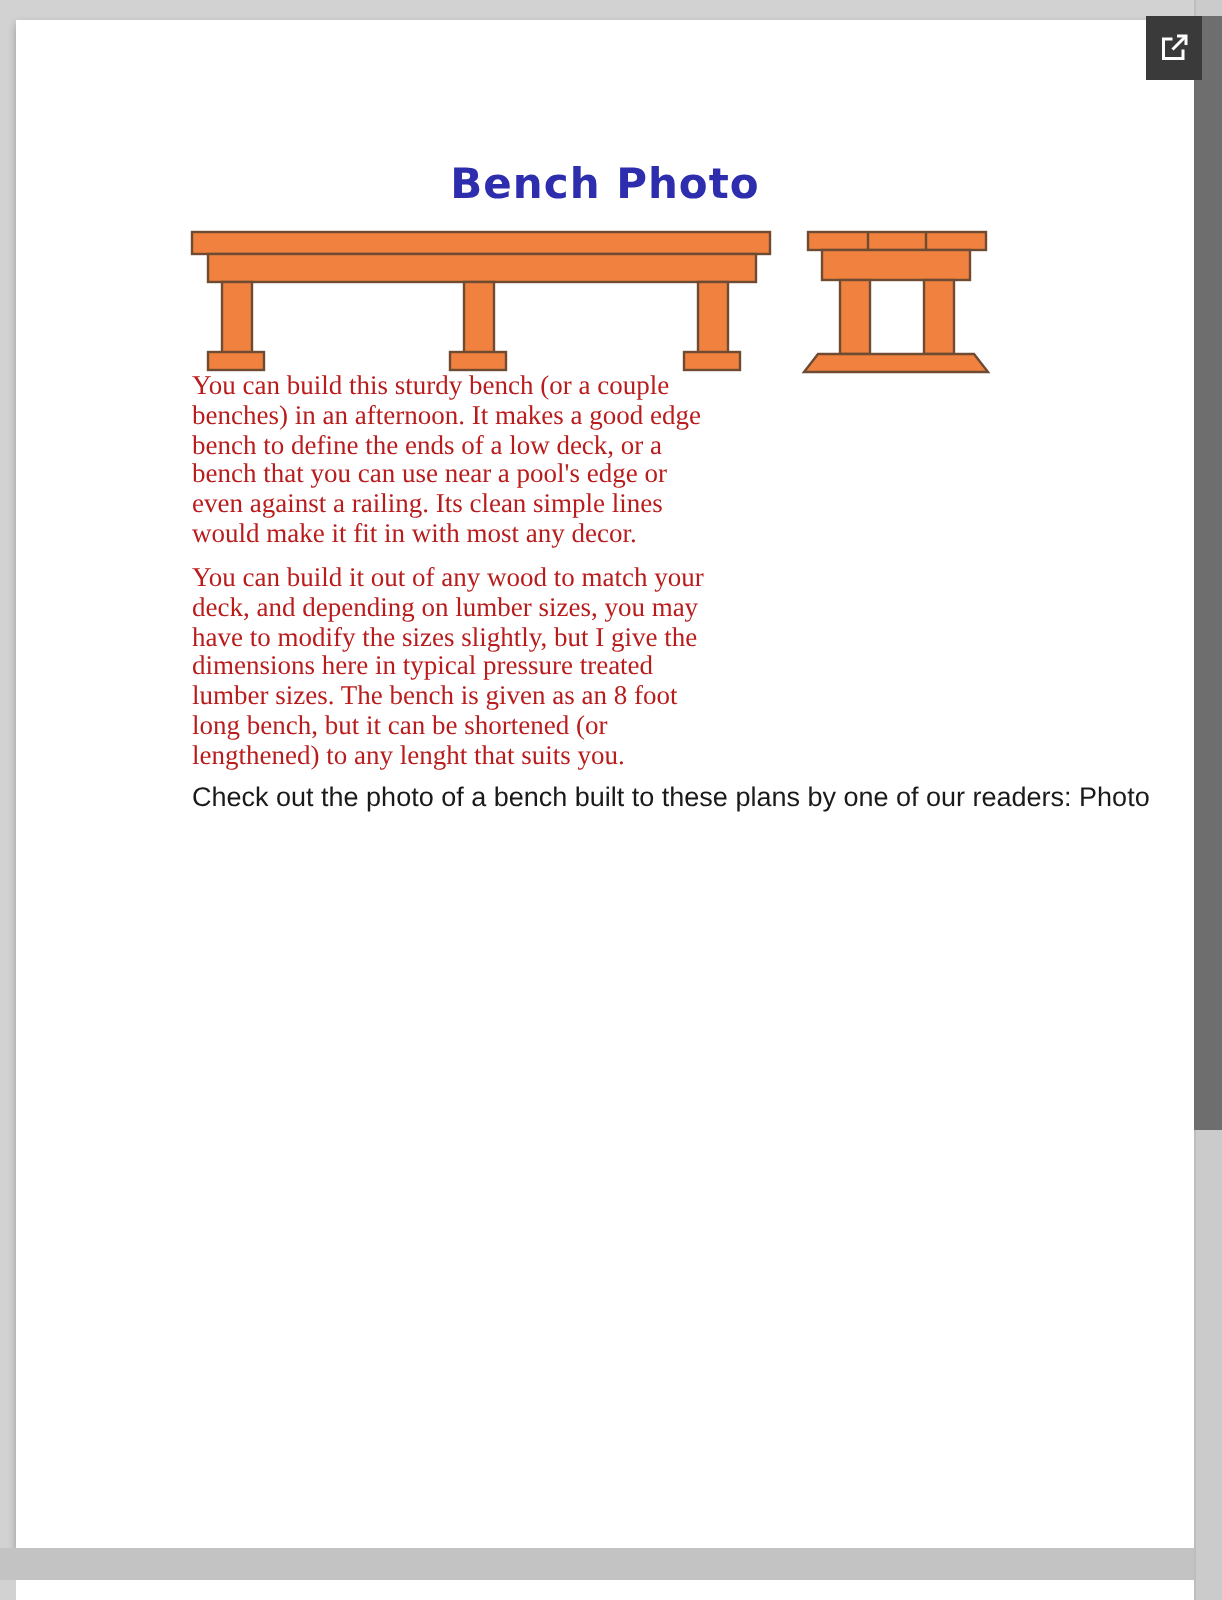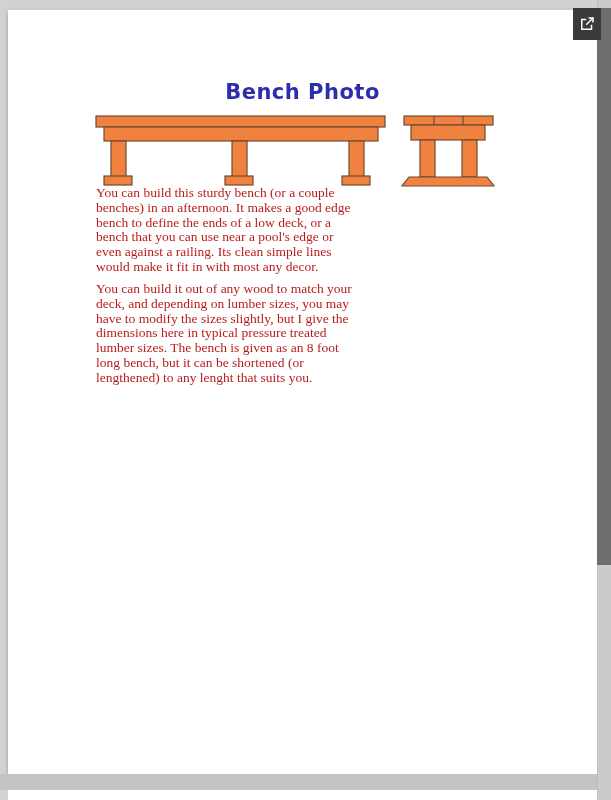--- a/index.html
+++ b/index.html
@@ -118,20 +118,21 @@
 would make it fit in with most any decor.</div>
 
     <div class="para para-2">You can build it out of any wood to match your
 deck, and depending on lumber sizes, you may
 have to modify the sizes slightly, but I give the
 dimensions here in typical pressure treated
 lumber sizes. The bench is given as an 8 foot
 long bench, but it can be shortened (or
 lengthened) to any lenght that suits you.</div>
 
+    <div class="sans-line check-line">Check out the photo of a bench built to these plans by one of our readers: Photo</div>
 
 
   </div>
 
   <div class="page-gap-band"></div>
 
   <div class="page-2"></div>
 
   <div class="scroll-track">
     <div class="scroll-thumb"></div>

